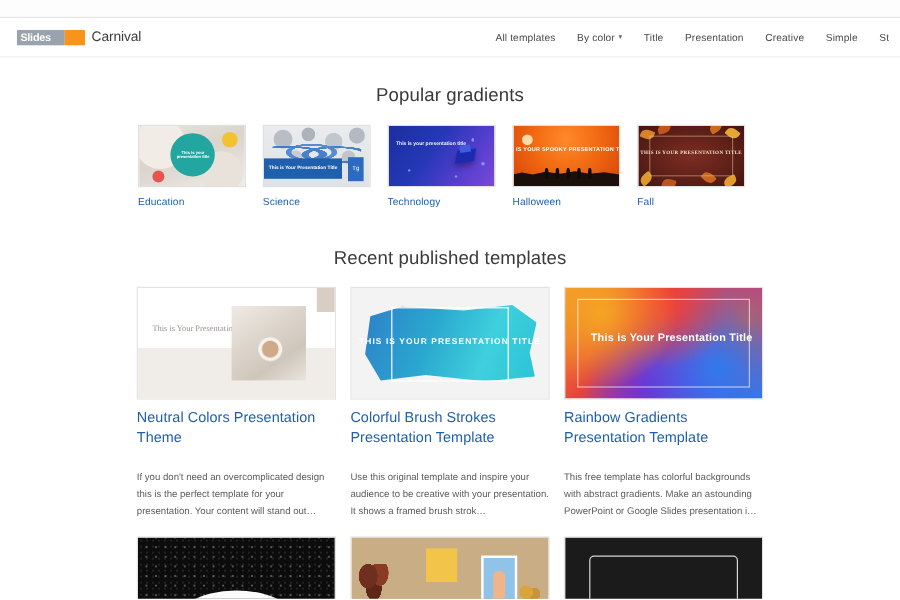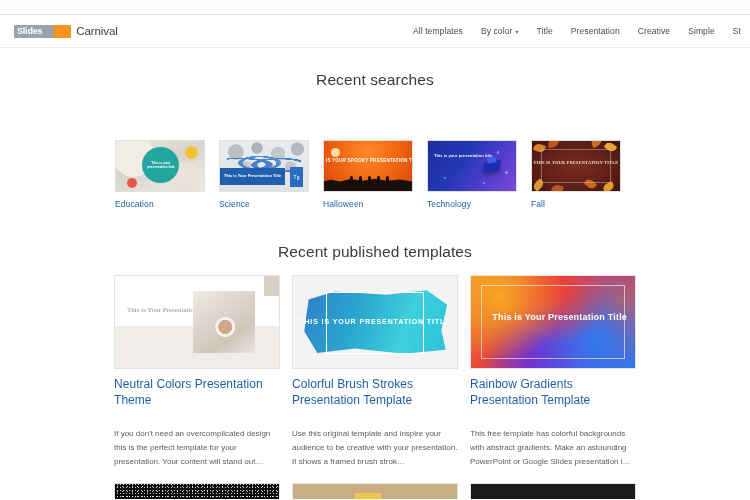--- a/index.html
+++ b/index.html
@@ -107,21 +107,21 @@
   #popular-title { margin-top: 23px; }
   #recent-title  { margin-top: 34px; }
 
   
   .popular-grid {
     margin: 15px auto 0;
     width: 520px;
     display: flex;
     justify-content: space-between;
   }
-  .popular-card { width: 112px; cursor: pointer; margin-top: 36px; }
+  .popular-card { width: 112px; cursor: pointer; }
   .popular-thumb {
     width: 90px;
     height: 52px;
     border: 1px solid #e0e0e0;
     overflow: hidden;
     position: relative;
     background: #fff;
   }
   .popular-label {
     margin-top: 7px;
@@ -472,21 +472,21 @@
       <span>Simple</span>
     </span>
     <span class="nav-item">
       <span>St</span>
     </span>
   </nav>
 </header>
 
 <main class="page">
 
-  <h2 class="section-title" id="popular-title">Recent searches</h2>
+  <h2 class="section-title" id="popular-title">Popular gradients</h2>
 
   <div class="popular-grid">
 
     <div class="popular-card">
       <div class="popular-thumb">
         <div class="art-edu">
           <div class="dot-teal">
             <span>This is your presentation title</span>
           </div>
           <div class="dot-y"></div>
@@ -501,50 +501,50 @@
         <div class="art-sci">
           <div class="specks"></div>
           <div class="rings"></div>
           <div class="bar">
             <span>This is Your Presentation Title</span>
           </div>
           <div class="chip">Tg</div>
         </div>
       </div>
       <div class="popular-label">Science</div>
+    </div>
+
+    <div class="popular-card">
+      <div class="popular-thumb">
+        <div class="art-tech">
+          <div class="txt">This is your presentation title</div>
+          <div class="gem"></div>
+          <div class="spark" style="left:18%;top:72%;width:2px;height:2px"></div>
+          <div class="spark" style="left:78%;top:20%;width:2.5px;height:2.5px"></div>
+          <div class="spark" style="left:62%;top:82%;width:2px;height:2px"></div>
+          <div class="spark" style="left:88%;top:60%;width:3px;height:3px"></div>
+        </div>
+      </div>
+      <div class="popular-label">Technology</div>
     </div>
 
     <div class="popular-card">
       <div class="popular-thumb">
         <div class="art-hw">
           <div class="moon"></div>
           <div class="hwtxt">THIS IS YOUR SPOOKY PRESENTATION TITLE</div>
           <div class="ground"></div>
           <div class="fig" style="left:30%"></div>
           <div class="fig" style="left:40%"></div>
           <div class="fig" style="left:50%"></div>
           <div class="fig" style="left:60%"></div>
           <div class="fig" style="left:70%"></div>
         </div>
       </div>
       <div class="popular-label">Halloween</div>
-    </div>
-
-    <div class="popular-card">
-      <div class="popular-thumb">
-        <div class="art-tech">
-          <div class="txt">This is your presentation title</div>
-          <div class="gem"></div>
-          <div class="spark" style="left:18%;top:72%;width:2px;height:2px"></div>
-          <div class="spark" style="left:78%;top:20%;width:2.5px;height:2.5px"></div>
-          <div class="spark" style="left:62%;top:82%;width:2px;height:2px"></div>
-          <div class="spark" style="left:88%;top:60%;width:3px;height:3px"></div>
-        </div>
-      </div>
-      <div class="popular-label">Technology</div>
     </div>
 
     <div class="popular-card">
       <div class="popular-thumb">
         <div class="art-fall">
           <div class="leaf" style="left:2px;top:3px;background:#e0892a;transform:rotate(22deg)"></div>
           <div class="leaf" style="left:16px;top:-2px;background:#c8571f;transform:rotate(-14deg)"></div>
           <div class="leaf" style="right:4px;top:2px;background:#edae35;transform:rotate(38deg)"></div>
           <div class="leaf" style="right:18px;top:-3px;background:#d2711f;transform:rotate(-30deg)"></div>
           <div class="leaf" style="left:1px;bottom:2px;background:#e3a02c;transform:rotate(-40deg)"></div>

